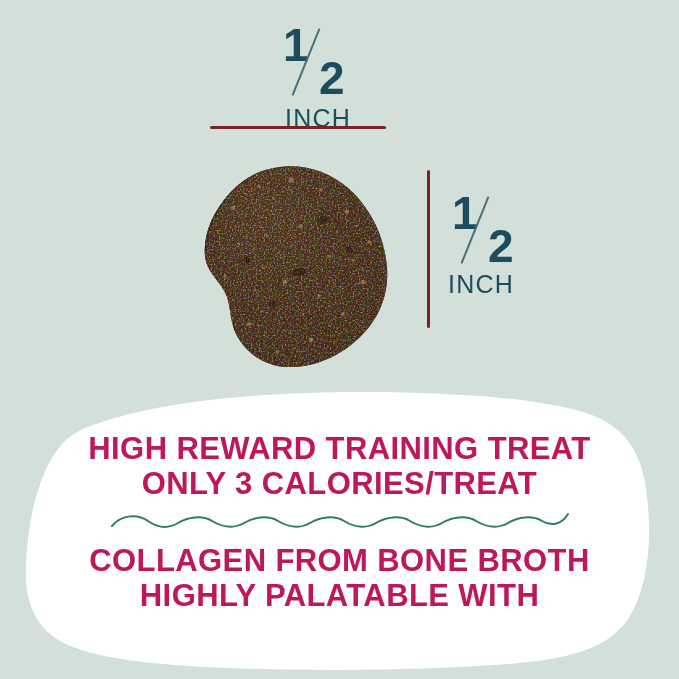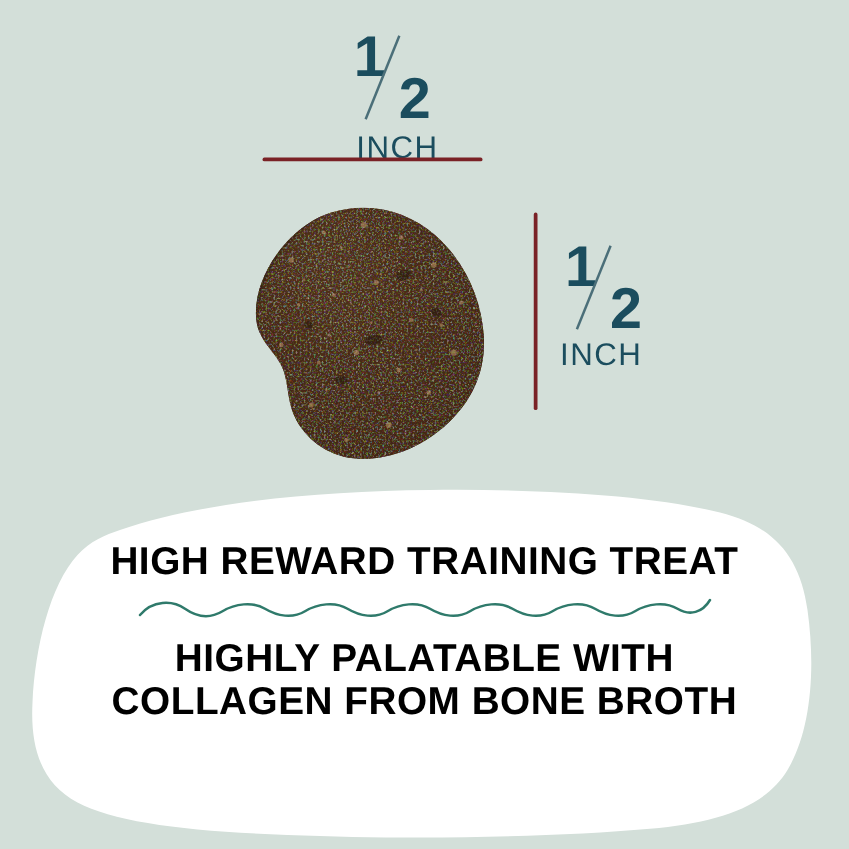--- a/index.html
+++ b/index.html
@@ -116,21 +116,21 @@
     height: 289px;
   }
   #callout-blob svg { display: block; width: 100%; height: 100%; }
 
   #callout-content {
     position: absolute;
     left: 0;
     top: 432px;
     width: 679px;
     text-align: center;
-    color: #000000;
+    color: #be185d;
     user-select: none;
   }
   .claim-line {
     font-size: 31px;
     font-weight: bold;
     letter-spacing: 0.4px;
     line-height: 1.12;
     white-space: nowrap;
   }
   .claim-block-2 { margin-top: 12px; }
@@ -260,32 +260,33 @@
                C440,280 330,282 230,278
                C150,275 92,268 62,252
                C34,237 24,210 26,172
                C28,128 40,78 62,54
                C72,43 84,38 96,34 Z" fill="#ffffff"></path>
     </svg>
   </div>
 
   <div id="callout-content">
     <div class="claim-line">HIGH REWARD TRAINING TREAT</div>
+    <div class="claim-line">ONLY 3 CALORIES/TREAT</div>
 
     <div id="wave-divider">
       <svg viewBox="0 0 460 22" xmlns="http://www.w3.org/2000/svg" preserveAspectRatio="none">
         <path d="M2,16 C12,4 28,4 38,11 C48,18 58,19 68,13
                  C78,7 92,5 102,11 C112,17 124,19 134,13
                  C144,7 158,5 168,11 C178,17 190,19 200,13
                  C210,7 224,5 234,11 C244,17 256,19 266,13
                  C276,7 290,5 300,11 C310,17 322,19 332,13
                  C342,7 356,5 366,11 C376,17 388,19 398,13
                  C408,7 422,5 432,11 C442,17 452,14 458,4" fill="none" stroke="#2f7a6b" stroke-width="2" stroke-linecap="round"></path>
       </svg>
     </div>
 
     <div class="claim-block-2">
+      <div class="claim-line">COLLAGEN FROM BONE BROTH</div>
       <div class="claim-line">HIGHLY PALATABLE WITH</div>
-      <div class="claim-line">COLLAGEN FROM BONE BROTH</div>
     </div>
   </div>
 
 </div>
 
 </body></html>

